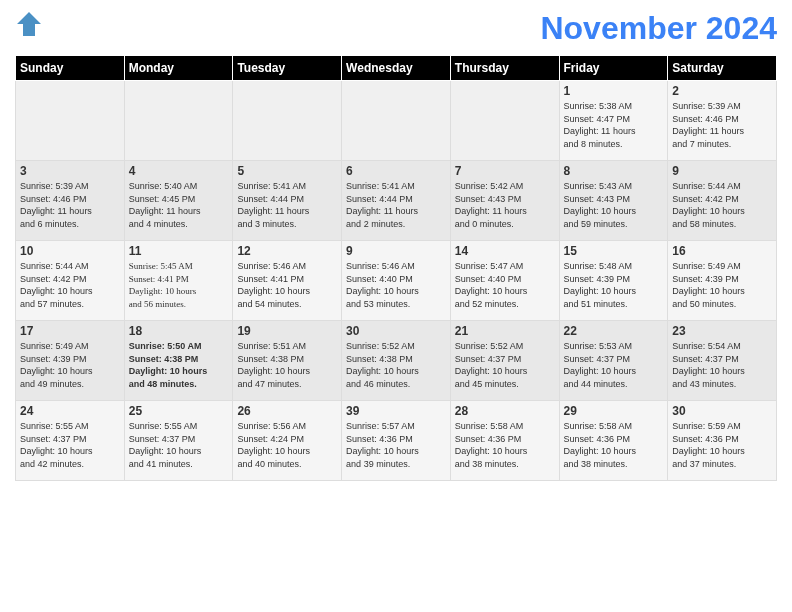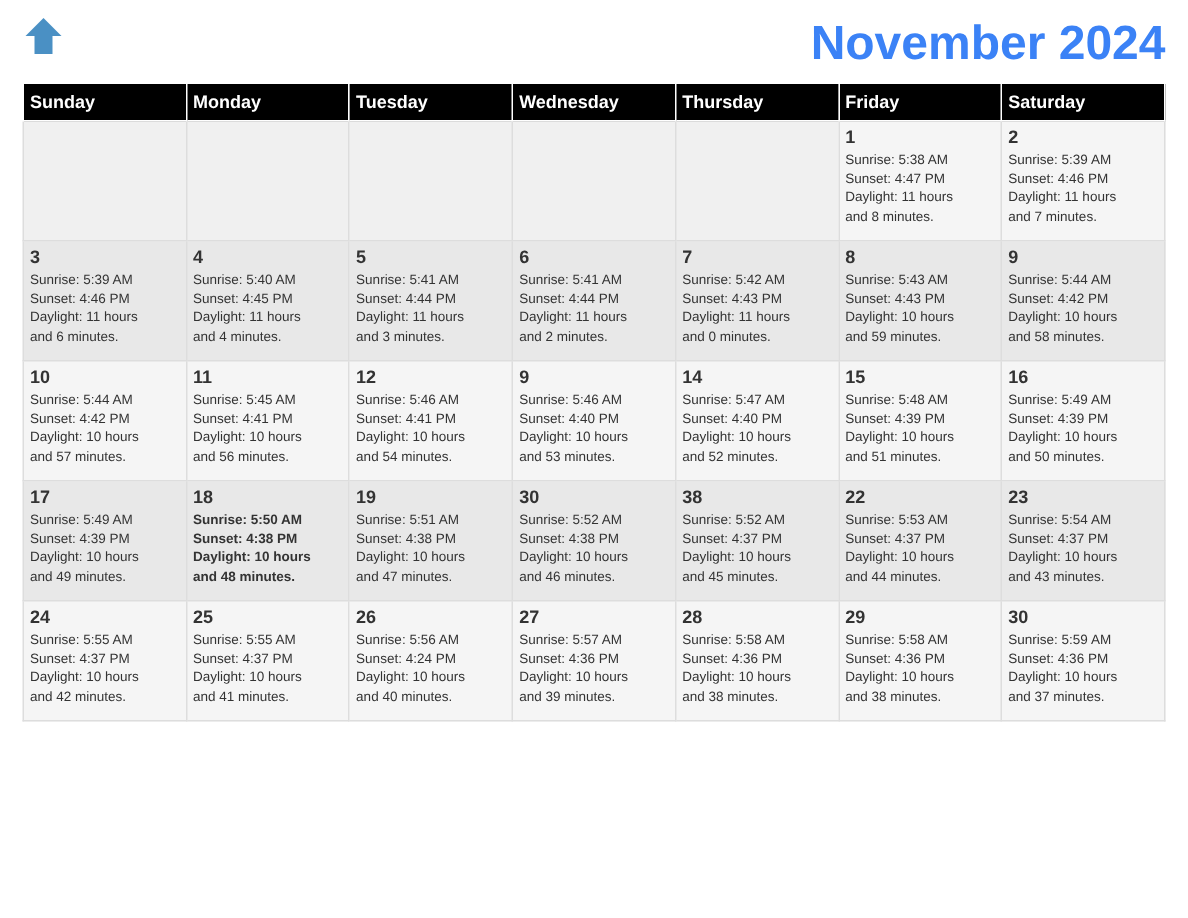--- a/index.html
+++ b/index.html
@@ -152,21 +152,21 @@
           <td><span class="day-num">9</span><span class="cell-content" style="white-space: pre-line;">Sunrise: 5:44 AM
 Sunset: 4:42 PM
 Daylight: 10 hours
 and 58 minutes.</span></td>
         </tr>
         <tr>
           <td><span class="day-num">10</span><span class="cell-content" style="white-space: pre-line;">Sunrise: 5:44 AM
 Sunset: 4:42 PM
 Daylight: 10 hours
 and 57 minutes.</span></td>
-          <td><span class="day-num">11</span><span class="cell-content" style="white-space: pre-line;">Sunrise: 5:45 AM
+          <td><span class="day-num">11</span><span class="cell-content" style="white-space: pre-line; font-family: Liberation Serif, serif;">Sunrise: 5:45 AM
 Sunset: 4:41 PM
 Daylight: 10 hours
 and 56 minutes.</span></td>
           <td><span class="day-num">12</span><span class="cell-content" style="white-space: pre-line;">Sunrise: 5:46 AM
 Sunset: 4:41 PM
 Daylight: 10 hours
 and 54 minutes.</span></td>
           <td><span class="day-num">9</span><span class="cell-content" style="white-space: pre-line;">Sunrise: 5:46 AM
 Sunset: 4:40 PM
 Daylight: 10 hours
@@ -194,21 +194,21 @@
 Daylight: 10 hours
 and 48 minutes.</span></td>
           <td><span class="day-num">19</span><span class="cell-content" style="white-space: pre-line;">Sunrise: 5:51 AM
 Sunset: 4:38 PM
 Daylight: 10 hours
 and 47 minutes.</span></td>
           <td><span class="day-num">30</span><span class="cell-content" style="white-space: pre-line;">Sunrise: 5:52 AM
 Sunset: 4:38 PM
 Daylight: 10 hours
 and 46 minutes.</span></td>
-          <td><span class="day-num">38</span><span class="cell-content" style="white-space: pre-line;">Sunrise: 5:52 AM
+          <td><span class="day-num">21</span><span class="cell-content" style="white-space: pre-line;">Sunrise: 5:52 AM
 Sunset: 4:37 PM
 Daylight: 10 hours
 and 45 minutes.</span></td>
           <td><span class="day-num">22</span><span class="cell-content" style="white-space: pre-line;">Sunrise: 5:53 AM
 Sunset: 4:37 PM
 Daylight: 10 hours
 and 44 minutes.</span></td>
           <td><span class="day-num">23</span><span class="cell-content" style="white-space: pre-line;">Sunrise: 5:54 AM
 Sunset: 4:37 PM
 Daylight: 10 hours
@@ -220,21 +220,21 @@
 Daylight: 10 hours
 and 42 minutes.</span></td>
           <td><span class="day-num">25</span><span class="cell-content" style="white-space: pre-line;">Sunrise: 5:55 AM
 Sunset: 4:37 PM
 Daylight: 10 hours
 and 41 minutes.</span></td>
           <td><span class="day-num">26</span><span class="cell-content" style="white-space: pre-line;">Sunrise: 5:56 AM
 Sunset: 4:24 PM
 Daylight: 10 hours
 and 40 minutes.</span></td>
-          <td><span class="day-num">27</span><span class="cell-content" style="white-space: pre-line;">Sunrise: 5:57 AM
+          <td><span class="day-num">39</span><span class="cell-content" style="white-space: pre-line;">Sunrise: 5:57 AM
 Sunset: 4:36 PM
 Daylight: 10 hours
 and 39 minutes.</span></td>
           <td><span class="day-num">28</span><span class="cell-content" style="white-space: pre-line;">Sunrise: 5:58 AM
 Sunset: 4:36 PM
 Daylight: 10 hours
 and 38 minutes.</span></td>
           <td><span class="day-num">29</span><span class="cell-content" style="white-space: pre-line;">Sunrise: 5:58 AM
 Sunset: 4:36 PM
 Daylight: 10 hours

